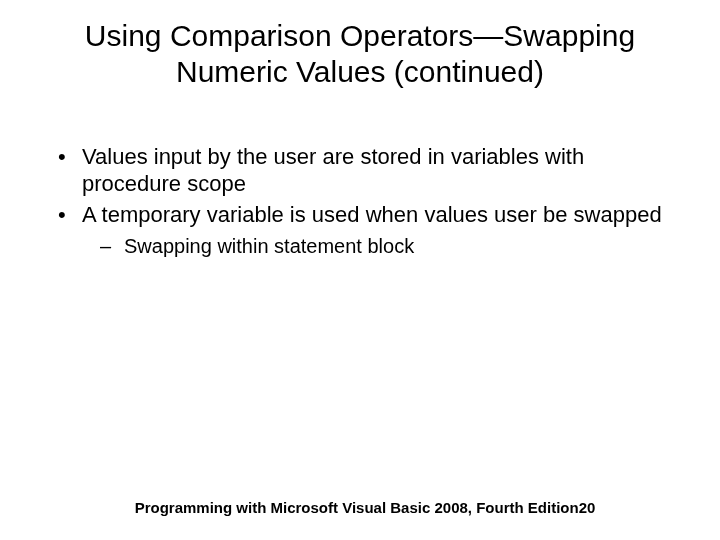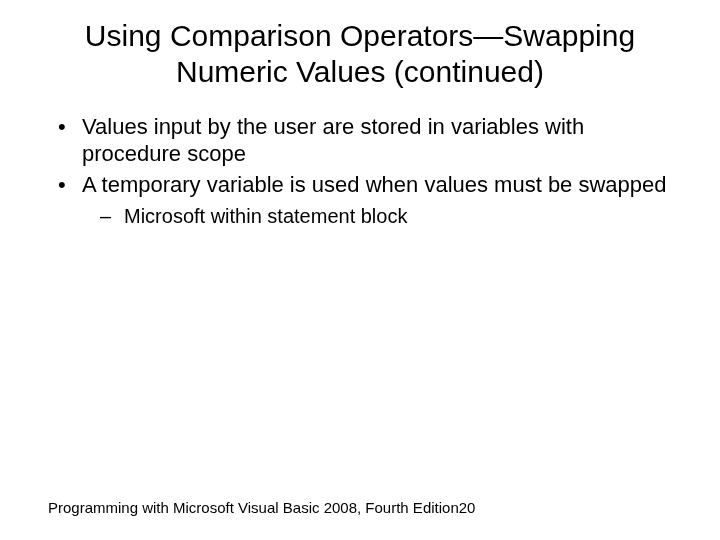--- a/index.html
+++ b/index.html
@@ -16,21 +16,21 @@
     width: 100%;
     height: 100%;
     padding: 18px 48px 0 48px;
     position: relative;
   }
   .title {
     font-size: 30px;
     font-weight: 400;
     text-align: center;
     line-height: 1.2;
-    margin: 0 auto 24px auto;
+    margin: 0 auto 54px auto;
     max-width: 600px;
   }
   .content {
     font-size: 22px;
     line-height: 1.22;
     padding-left: 6px;
   }
   ul.level1 {
     list-style: none;
   }
@@ -64,38 +64,39 @@
     top: 0;
     font-size: 20px;
   }
   .bold { font-weight: 700; }
   .footer {
     position: absolute;
     bottom: 24px;
     left: 48px;
     right: 38px;
     display: flex;
-    justify-content: flex-start;
+    justify-content: center;
     align-items: baseline;
     font-size: 15px;
+    font-weight: bold;
   }
 </style>
 </head>
 <body>
 
 <div class="slide">
   <h1 class="title">Using Comparison Operators—Swapping Numeric Values (continued)</h1>
 
   <div class="content">
     <ul class="level1">
       <li>Values input by the user are stored in variables with procedure scope</li>
       <li>
-        <span>A temporary variable is used when values must be swapped</span>
+        <span>A temporary variable is used when values user be swapped</span>
         <ul class="level2">
-          <li>Microsoft within statement block</li>
+          <li>Swapping within statement block</li>
         </ul>
       </li>
     </ul>
   </div>
 
   <div class="footer">
     <span>Programming with Microsoft Visual Basic 2008, Fourth Edition</span>
     <span>20</span>
   </div>
 </div>

